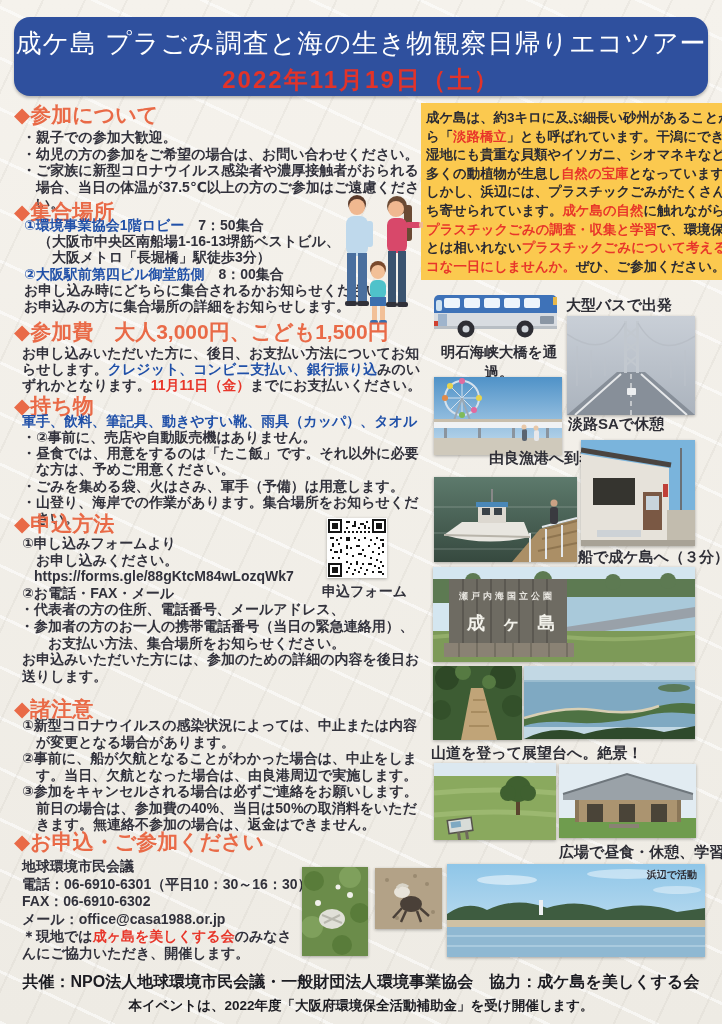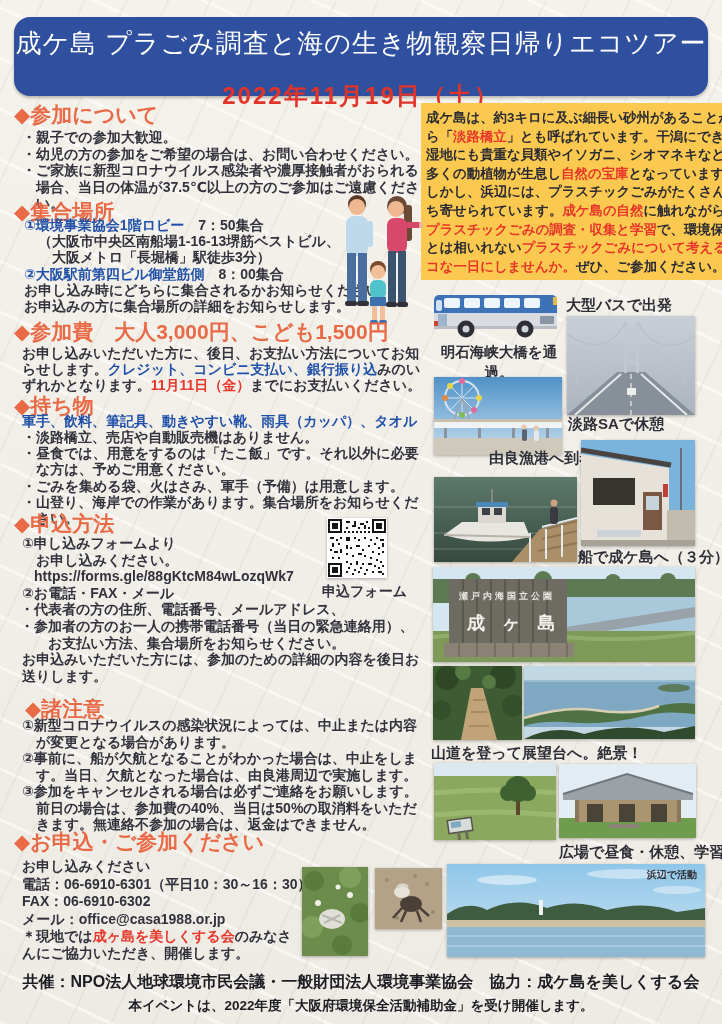--- a/index.html
+++ b/index.html
@@ -8,40 +8,40 @@
     background-color:#f2efe9;
     background-image:
       repeating-linear-gradient(115deg, rgba(185,180,170,.14) 0 2px, transparent 2px 38px),
       repeating-linear-gradient(25deg, rgba(255,255,255,.55) 0 3px, transparent 3px 46px),
       linear-gradient(#f5f2ec,#eeebe4);}
   .abs{position:absolute;}
   
   .banner{left:14px;top:17px;width:694px;height:79px;background:#2f509e;border-radius:16px;
     text-align:center;box-shadow:0 2px 3px rgba(0,0,0,.25);}
   .banner .t1{margin-top:9px;font-size:26px;font-weight:normal;color:#ffffff;letter-spacing:1px;}
-  .banner .t2{margin-top:19px;font-size:24px;font-weight:bold;color:#e23329;letter-spacing:2px;}
+  .banner .t2{margin-top:3px;font-size:24px;font-weight:bold;color:#e23329;letter-spacing:2px;}
   
   .intro{left:421px;top:103px;width:328px;height:177px;background:#fbc94f;
     padding:6px 4px 0 5px;box-sizing:border-box;
     font-size:13.4px;line-height:18.6px;font-weight:bold;color:#2a2a33;}
   
   .sec-h{left:14px;font-size:21px;font-weight:bold;color:#e96a47;line-height:24px;white-space:nowrap;}
   .txt{font-size:14px;font-weight:bold;color:#32323c;}
   .blue{color:#2050a8;}
   .red{color:#e8362a;}
   .hang{padding-left:14px;text-indent:-14px;}
   .s1h{top:103px;} .s1b{left:22px;top:129px;width:402px;line-height:16.5px;}
   .s2h{top:200px;} .s2b{left:24px;top:217px;width:400px;line-height:16.2px;}
   .s2b .addr{padding-left:14px;}
   .s3h{top:320px;} .s3b{left:22px;top:345px;width:404px;line-height:16px;}
   .s4h{top:394px;} .s4i{left:22px;top:414px;width:404px;line-height:15px;}
   .s4b{left:22px;top:429px;width:404px;line-height:16.2px;}
   .s5h{top:512px;} .s5b{left:22px;top:535px;width:404px;line-height:16.6px;}
   .s5b .sub{padding-left:12px;}
-  .s6h{top:697px;margin-left:11px;} .s6b{left:22px;top:717px;width:404px;line-height:16.5px;}
+  .s6h{top:697px;} .s6b{left:22px;top:717px;width:404px;line-height:16.5px;}
   .s7h{top:830px;} .s7b{left:22px;top:858px;width:330px;line-height:17.6px;}
   .s7n{left:22px;top:928px;width:282px;line-height:16.5px;}
   .qr{left:327px;top:518px;width:60px;height:60px;background:#fff;padding:1px;box-sizing:border-box;}
   .qr-label{left:322px;top:583px;font-size:14px;font-weight:bold;color:#32323c;}
   
   .foot1{left:0;top:972px;width:722px;text-align:center;font-size:16px;font-weight:bold;color:#1c1c22;}
   .foot2{left:0;top:997px;width:722px;text-align:center;font-size:13.5px;font-weight:bold;color:#1c1c22;}
   
   .ph{box-shadow:0 1px 3px rgba(0,0,0,.3);overflow:hidden;}
   .cap{font-size:15px;font-weight:bold;color:#2e2e36;white-space:nowrap;}
@@ -129,21 +129,21 @@
       <rect x="46" y="127" width="8" height="4" rx="2" fill="#3a6fae"></rect>
     </svg>
   </div>
 
   <div class="abs sec-h s3h">◆参加費　大人3,000円、こども1,500円</div>
   <div class="abs txt s3b"><span>お申し込みいただいた方に、後日、お支払い方法についてお知らせします。</span><span class="blue">クレジット、コンビニ支払い、銀行振り込</span><span>みのいずれかとなります。</span><span class="red">11月11日（金）</span><span>までにお支払いください。</span></div>
 
   <div class="abs sec-h s4h">◆持ち物</div>
   <div class="abs txt blue s4i">軍手、飲料、筆記具、動きやすい靴、雨具（カッパ）、タオル</div>
   <div class="abs txt s4b">
-    <div class="hang">・淡路橋立、売店や自動販売機はありません。</div>
+    <div class="hang">・②事前に、売店や自動販売機はありません。</div>
     <div class="hang">・昼食では、用意をするのは「たこ飯」です。それ以外に必要な方は、予めご用意ください。</div>
     <div class="hang">・ごみを集める袋、火はさみ、軍手（予備）は用意します。</div>
     <div class="hang">・山登り、海岸での作業があります。集合場所をお知らせください。</div>
   </div>
 
   <div class="abs sec-h s5h">◆申込方法</div>
   <div class="abs txt s5b">
     <div>①申し込みフォームより</div>
     <div>　お申し込みください。</div>
     <div class="sub">https://forms.gle/88gKtcM84wLozqWk7</div>
@@ -241,21 +241,21 @@
 
   <div class="abs sec-h s6h">◆諸注意</div>
   <div class="abs txt s6b">
     <div class="hang">①新型コロナウイルスの感染状況によっては、中止または内容が変更となる場合があります。</div>
     <div class="hang">②事前に、船が欠航となることがわかった場合は、中止をします。当日、欠航となった場合は、由良港周辺で実施します。</div>
     <div class="hang">③参加をキャンセルされる場合は必ずご連絡をお願いします。前日の場合は、参加費の40%、当日は50%の取消料をいただきます。無連絡不参加の場合は、返金はできません。</div>
   </div>
 
   <div class="abs sec-h s7h">◆お申込・ご参加ください</div>
   <div class="abs txt s7b">
-    <div>お申し込みください</div>
+    <div>地球環境市民会議</div>
     <div>電話：06-6910-6301（平日10：30～16：30）</div>
     <div>FAX：06-6910-6302</div>
     <div>メール：office@casa1988.or.jp</div>
   </div>
   <div class="abs txt s7n"><span>＊現地では</span><span class="red">成ヶ島を美しくする会</span><span>のみなさんにご協力いただき、開催します。</span></div>
 
   <div class="abs bus">
     <svg width="135" height="55" viewBox="0 0 135 55">
       <rect x="6" y="9" width="123" height="33" rx="5" fill="#3e72b8"></rect>
       <rect x="6" y="27" width="123" height="13" fill="#d8dce1"></rect>

